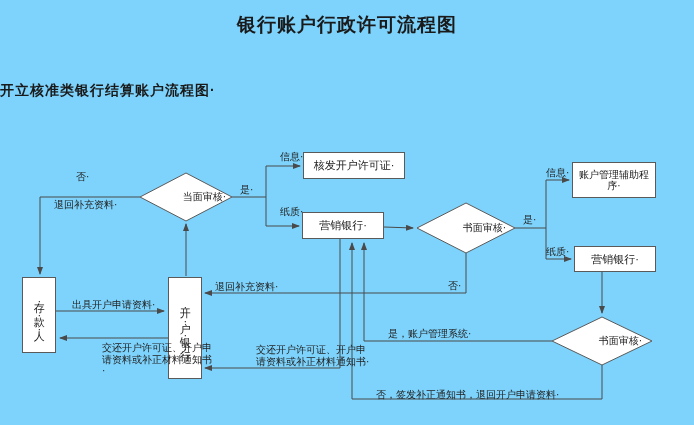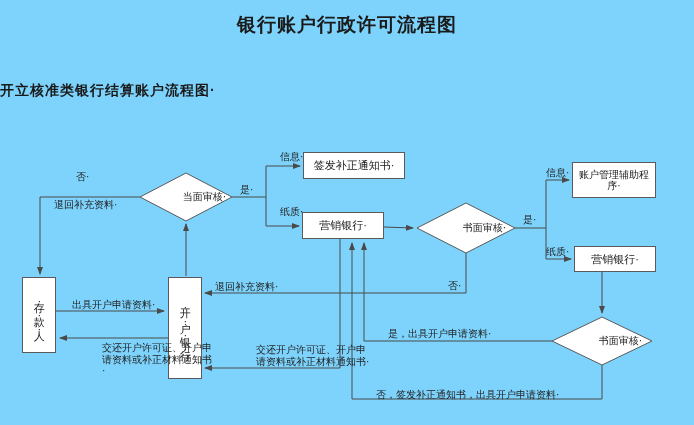--- a/index.html
+++ b/index.html
@@ -70,36 +70,36 @@
       <polygon points="140,197 186,173 232,197 186,221"></polygon>
       <polygon points="417,228 466,203 515,228 466,253"></polygon>
       <polygon points="552,341 602,317 652,341 602,365"></polygon>
     </g>
   </svg>
 
   <div class="dlabel" style="left:146px;top:191px;width:80px;">当面审核·</div>
   <div class="dlabel" style="left:426px;top:222px;width:80px;">书面审核·</div>
   <div class="dlabel" style="left:562px;top:335px;width:80px;">书面审核·</div>
 
-  <div class="node" style="left:303px;top:152px;width:102px;height:27px;">签发补正通知书·</div>
+  <div class="node" style="left:303px;top:152px;width:102px;height:27px;">核发开户许可证·</div>
   <div class="node" style="left:302px;top:212px;width:82px;height:27px;text-align:center;">营销银行·</div>
   <div class="node" style="left:572px;top:162px;width:84px;height:36px;font-size:10px;text-align:center;">账户管理辅助程序·</div>
   <div class="node" style="left:574px;top:246px;width:82px;height:26px;">营销银行·</div>
   <div class="node vbox" style="left:22px;top:277px;width:34px;height:76px;">存·款·人·</div>
   <div class="node vbox" style="left:168px;top:277px;width:34px;height:102px;">开·户·银·行·</div>
 
   <div class="lbl" style="left:76px;top:171px;font-size:10px;">否·</div>
   <div class="lbl" style="left:54px;top:199px;">退回补充资料·</div>
   <div class="lbl" style="left:240px;top:184px;font-size:10px;">是·</div>
   <div class="lbl" style="left:280px;top:151px;">信息·</div>
   <div class="lbl" style="left:280px;top:206px;">纸质·</div>
   <div class="lbl" style="left:523px;top:214px;font-size:10px;">是·</div>
   <div class="lbl" style="left:546px;top:167px;">信息·</div>
   <div class="lbl" style="left:546px;top:246px;">纸质·</div>
   <div class="lbl" style="left:448px;top:280px;font-size:10px;">否·</div>
   <div class="lbl" style="left:215px;top:281px;">退回补充资料·</div>
   <div class="lbl" style="left:72px;top:299px;">出具开户申请资料·</div>
   <div class="lbl wrap" style="left:56px;top:342px;width:112px;">交还开户许可证、开户申请资料或补正材料通知书·</div>
   <div class="lbl wrap" style="left:210px;top:344px;width:116px;">交还开户许可证、开户申请资料或补正材料通知书·</div>
-  <div class="lbl" style="left:388px;top:328px;">是，出具开户申请资料·</div>
-  <div class="lbl" style="left:376px;top:389px;">否，签发补正通知书，出具开户申请资料·</div>
+  <div class="lbl" style="left:388px;top:328px;">是，账户管理系统·</div>
+  <div class="lbl" style="left:376px;top:389px;">否，签发补正通知书，退回开户申请资料·</div>
 
 </div>
 
 </body></html>

